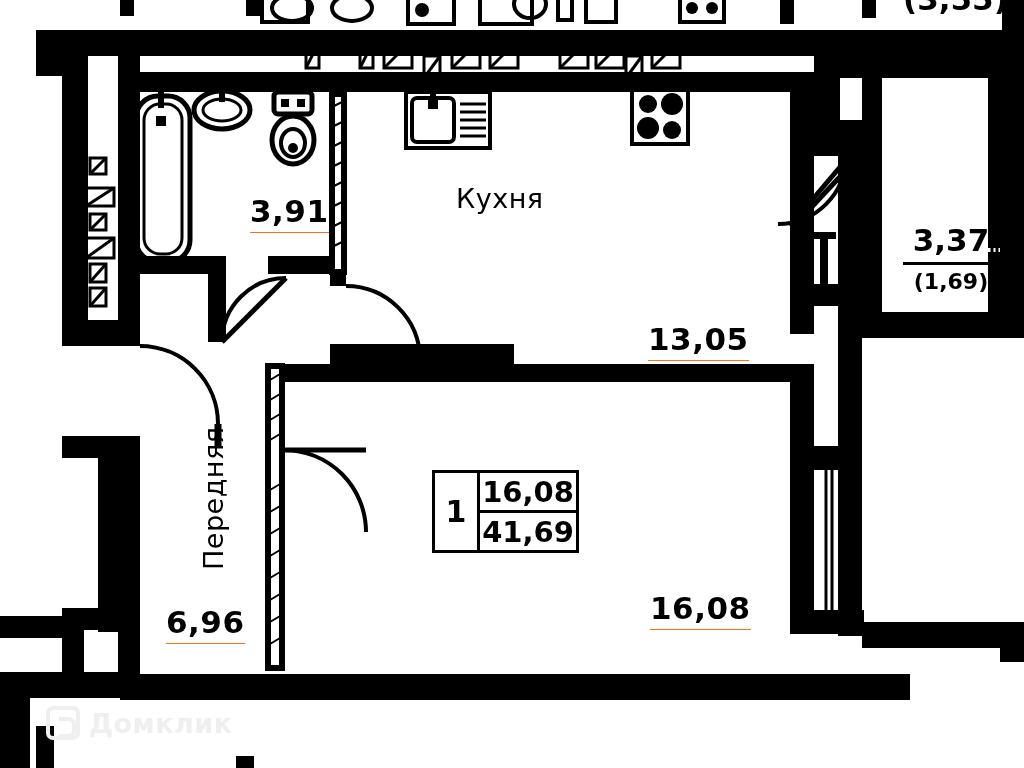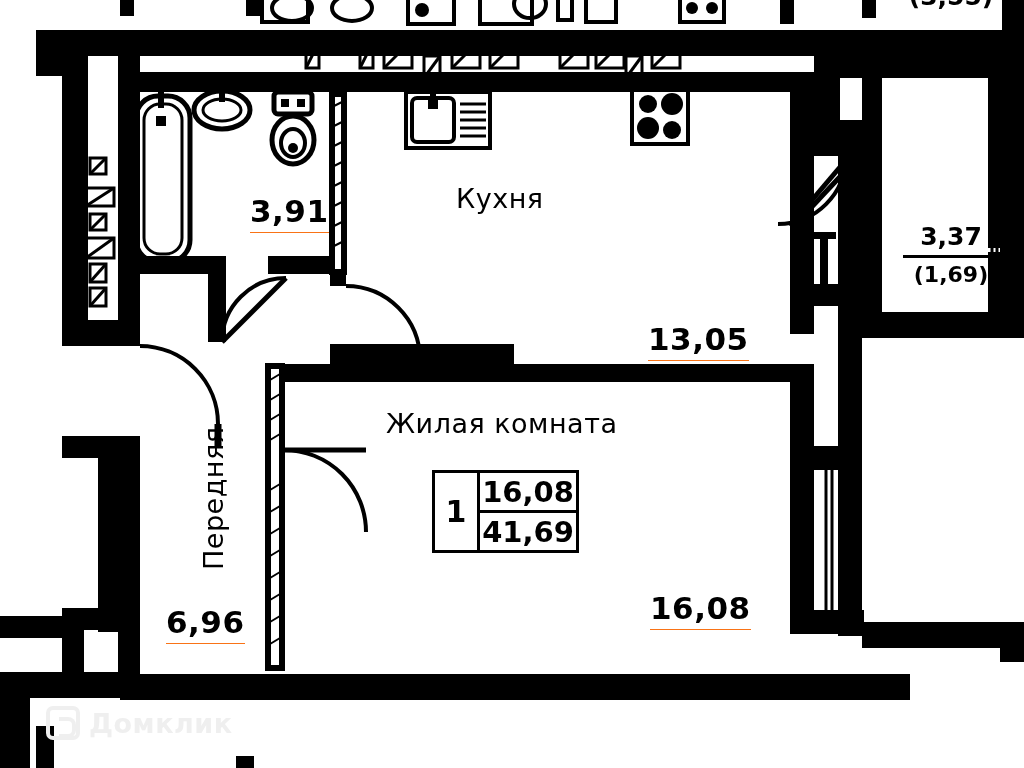--- a/index.html
+++ b/index.html
@@ -17,21 +17,21 @@
   .lbl{
     position:absolute;
     color:#000;
     white-space:nowrap;
     font-family:"DejaVu Sans","Liberation Sans",sans-serif;
     line-height:1;
   }
   .room-name{font-size:27px;font-weight:400;letter-spacing:0.5px;}
   .area-num{font-size:31px;font-weight:700;letter-spacing:0.5px;}
   .area-num.with-rule{padding-bottom:5px;border-bottom:1px solid #f97316;}
-  .balcony-num{font-size:25px;font-weight:700;text-align:center;}
+  .balcony-num{font-size:31px;font-weight:700;text-align:center;}
   .balcony-sub{font-size:22px;font-weight:700;text-align:center;}
   .vert{
     transform:rotate(-90deg);
     transform-origin:left top;
   }
 
   
   #summary-table{
     position:absolute;
     left:432px;top:470px;
@@ -343,21 +343,20 @@
     </g>
 
   </svg>
 
   <div class="lbl room-name" style="left:456px;top:185px;">Кухня</div>
 
   <div class="lbl area-num with-rule" style="left:250px;top:196px;">3,91</div>
 
   <div class="lbl area-num with-rule" style="left:648px;top:324px;">13,05</div>
 
-  <div class="lbl room-name" style="left:386px;top:410px;">Жилая комната</div>
 
   <div class="lbl area-num with-rule" style="left:650px;top:593px;">16,08</div>
 
   <div class="lbl room-name vert" style="left:200px;top:570px;">Передняя</div>
 
   <div class="lbl area-num with-rule" style="left:166px;top:607px;">6,96</div>
 
   <div style="position:absolute;left:903px;top:222px;width:96px;">
     <div class="balcony-num" style="border-bottom:3px solid #000;padding-bottom:4px;">3,37</div>
     <div class="balcony-sub" style="margin-top:4px;">(1,69)</div>

